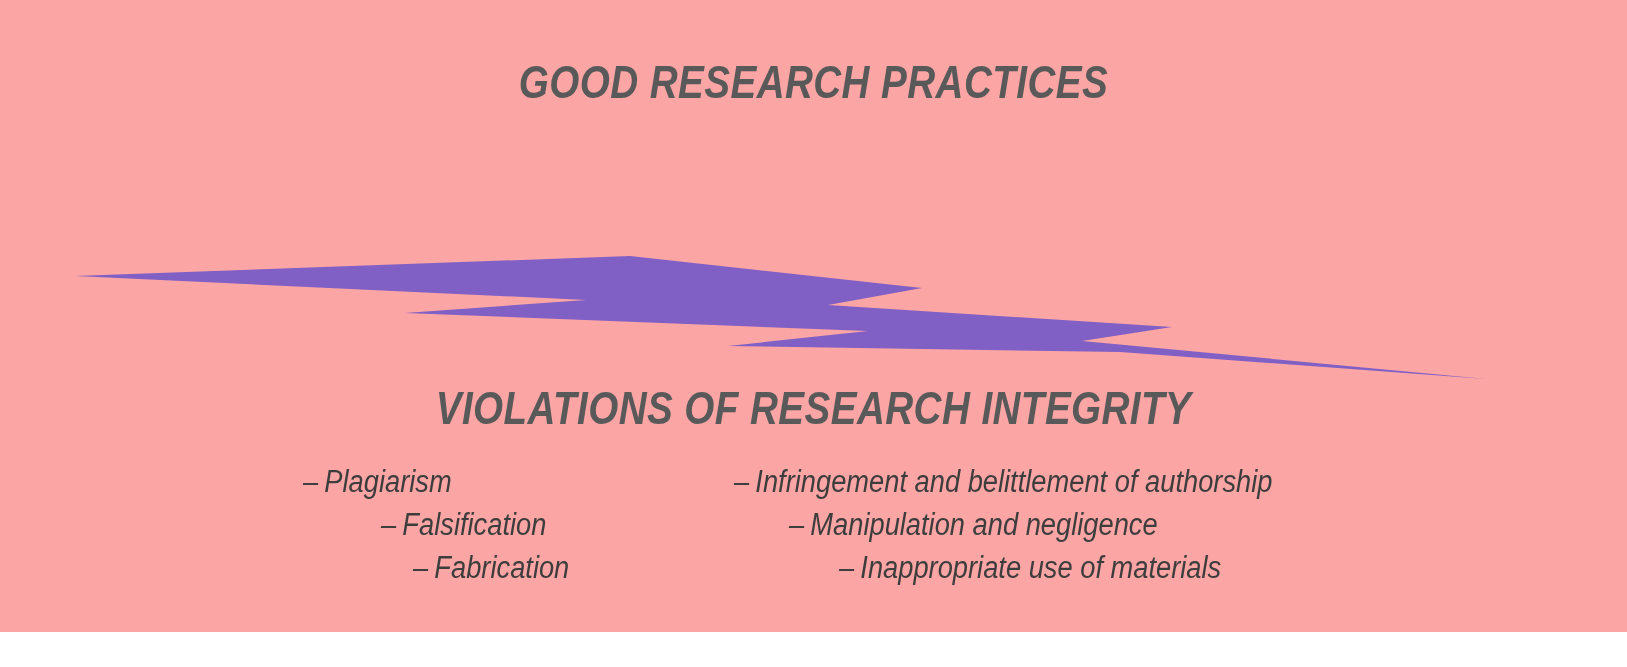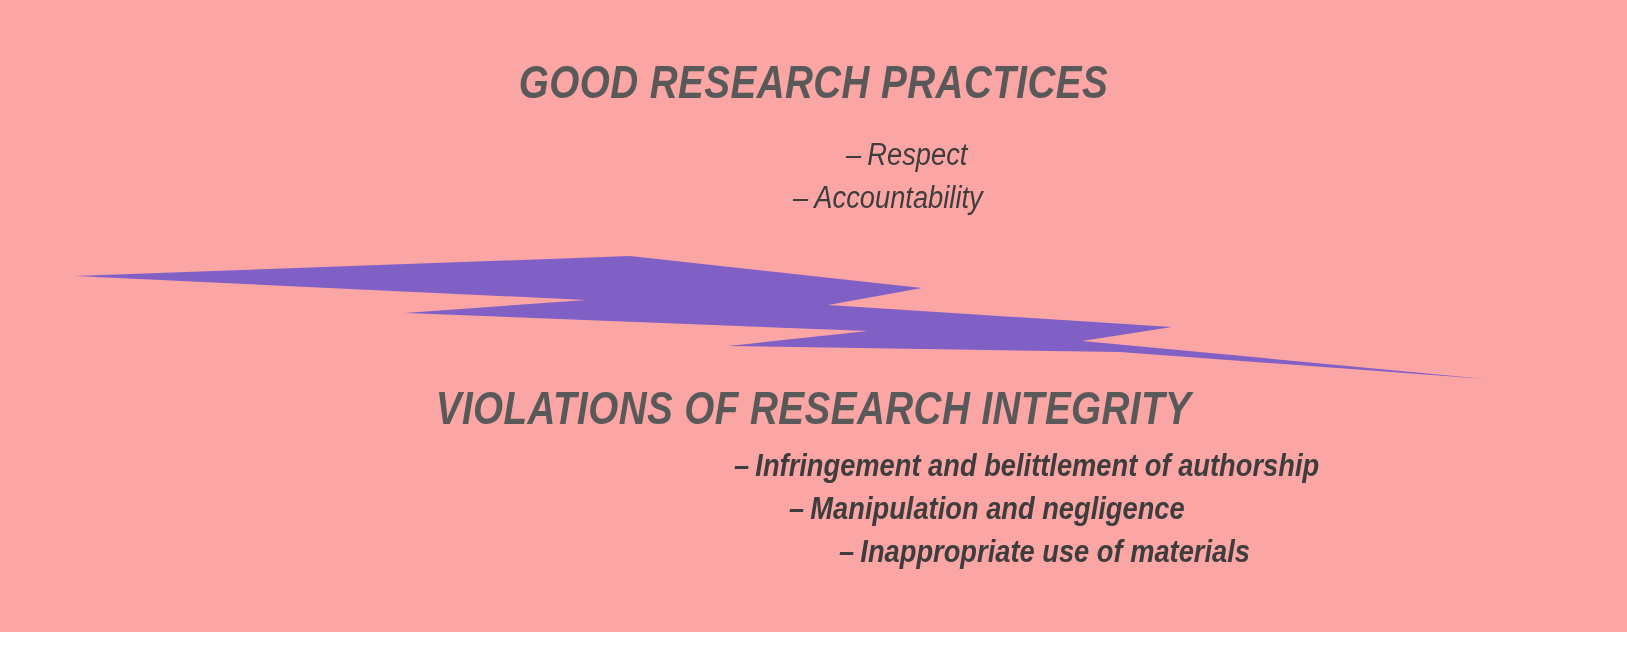--- a/index.html
+++ b/index.html
@@ -66,21 +66,21 @@
   #group-good-right .ind-0 { margin-left: 53px; }
   #group-good-right .ind-1 { margin-left: 0px; }
 
   
   #group-bad-left   { top: 460px; left: 303px; }
   #group-bad-left   .ind-0 { margin-left: 0px; }
   #group-bad-left   .ind-1 { margin-left: 78px; }
   #group-bad-left   .ind-2 { margin-left: 110px; }
 
   
-  #group-bad-right  { top: 444px; left: 734px; font-weight: bold; }
+  #group-bad-right  { top: 460px; left: 734px; }
   #group-bad-right  .ind-0 { margin-left: 0px; }
   #group-bad-right  .ind-1 { margin-left: 55px; }
   #group-bad-right  .ind-2 { margin-left: 105px; }
 
   
   #bolt-wrap {
     position: absolute;
     left: 0;
     top: 0;
     width: 1627px;
@@ -90,37 +90,40 @@
   #bolt-wrap svg { display: block; }
 </style>
 </head>
 <body>
 
 <div class="slide" style="width: 1627px; height: 632px; background: #fca5a5;">
 
   <div class="heading" id="heading-good" style="color: rgb(89, 89, 89);">GOOD RESEARCH PRACTICES</div>
 
 
-  <div class="bullet-block" id="group-good-right">
-    <div class="bullet-line ind-0" style="color: rgb(61, 61, 61);">
-      <span class="dash">–</span><span>Respect</span>
-    </div>
-    <div class="bullet-line ind-1" style="color: rgb(61, 61, 61);">
-      <span class="dash">–</span><span>Accountability</span>
-    </div>
-  </div>
 
   <div id="bolt-wrap">
     <svg width="1627" height="667" viewBox="0 0 1627 667" xmlns="http://www.w3.org/2000/svg">
       <polygon id="bolt-polygon" fill="#8160C6" points="75,276 630,256 922,288 828,305 1172,327 1082,341 1486,379 1120,352 728,346 868,331 405,313 586,300"></polygon>
     </svg>
   </div>
 
   <div class="heading" id="heading-bad" style="color: rgb(89, 89, 89);">VIOLATIONS OF RESEARCH INTEGRITY</div>
 
+  <div class="bullet-block" id="group-bad-left">
+    <div class="bullet-line ind-0" style="color: rgb(61, 61, 61);">
+      <span class="dash">–</span><span>Plagiarism</span>
+    </div>
+    <div class="bullet-line ind-1" style="color: rgb(61, 61, 61);">
+      <span class="dash">–</span><span>Falsification</span>
+    </div>
+    <div class="bullet-line ind-2" style="color: rgb(61, 61, 61);">
+      <span class="dash">–</span><span>Fabrication</span>
+    </div>
+  </div>
 
   <div class="bullet-block" id="group-bad-right">
     <div class="bullet-line ind-0" style="color: rgb(61, 61, 61);">
       <span class="dash">–</span><span>Infringement and belittlement of authorship</span>
     </div>
     <div class="bullet-line ind-1" style="color: rgb(61, 61, 61);">
       <span class="dash">–</span><span>Manipulation and negligence</span>
     </div>
     <div class="bullet-line ind-2" style="color: rgb(61, 61, 61);">
       <span class="dash">–</span><span>Inappropriate use of materials</span>

